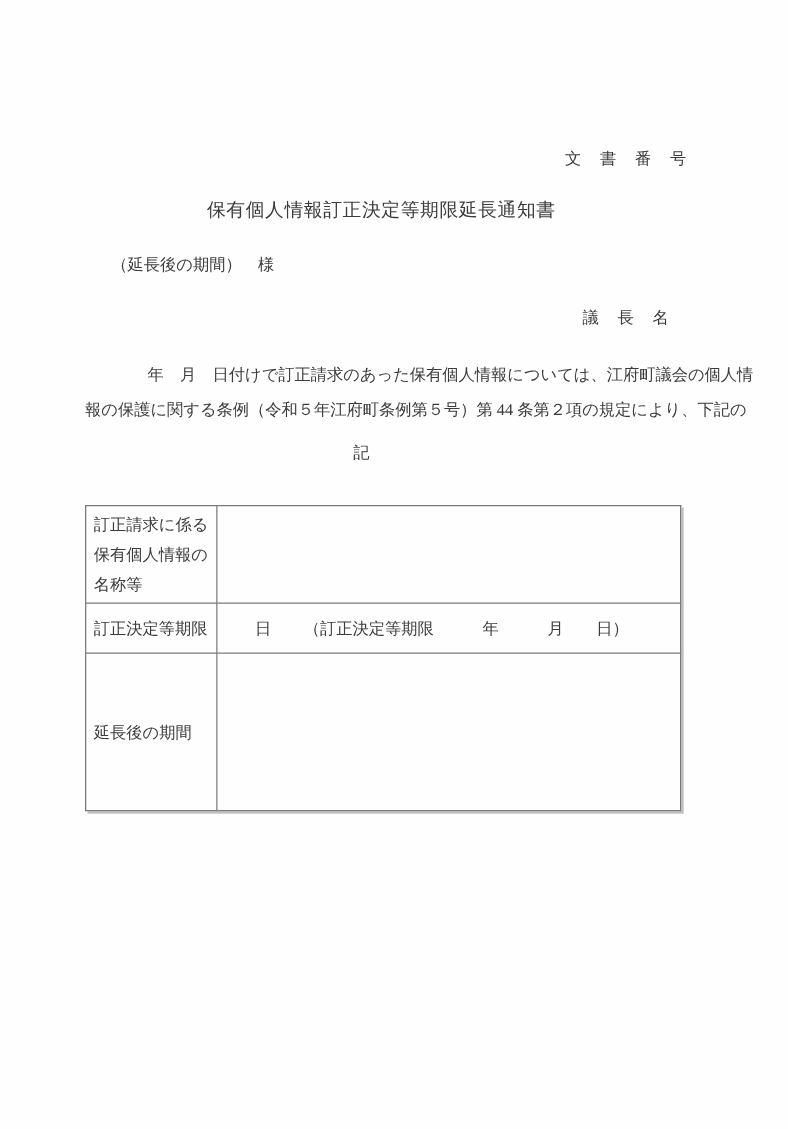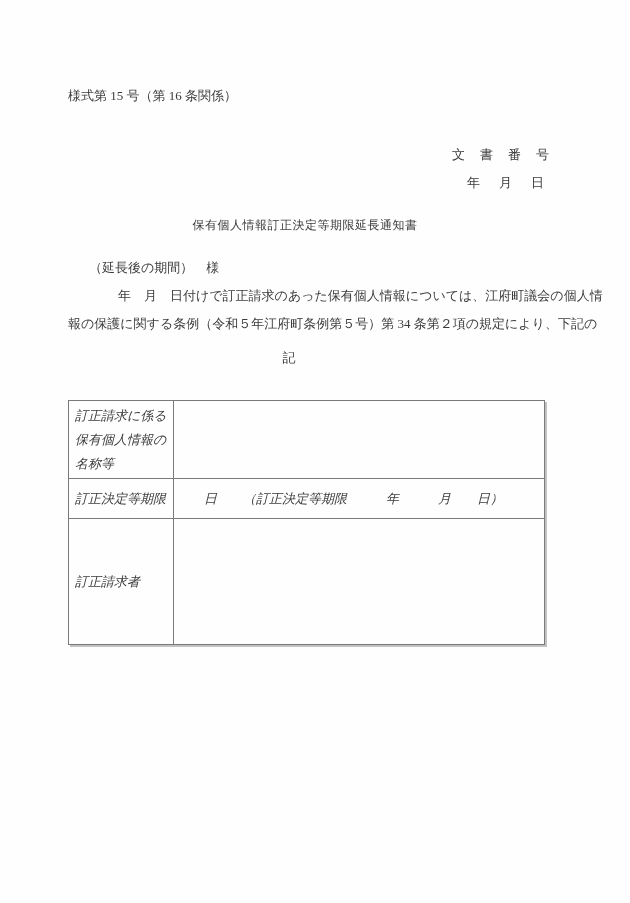--- a/index.html
+++ b/index.html
@@ -12,35 +12,34 @@
     color: #3b3b3b;
     font-size: 13px;
     box-sizing: border-box;
     padding: 82px 68px 0 68px;
     overflow: hidden;
   }
   .line { line-height: 28px; white-space: pre; }
   .right { text-align: right; }
   .docnum { margin-top: 31px; padding-right: 12px; letter-spacing: 1px; }
   .dateline { padding-right: 15px; letter-spacing: 3px; }
-  .doc-title { margin-top: 14px; text-align: center; font-size: 12px; letter-spacing: 0.5px; padding-right: 20px; }
+  .doc-title { margin-top: 14px; text-align: center; font-size: 15px; letter-spacing: 0.5px; padding-right: 20px; }
   .addressee { margin-top: 15px; padding-left: 21px; }
   .signer { margin-top: 14px; padding-right: 26px; letter-spacing: 1px; }
-  .body-para { }
+  .body-para { margin-top: 18px; }
   .bline { line-height: 27.5px; white-space: pre; }
   .indent { text-indent: 50px; }
   .record { margin-top: 7px; text-align: center; padding-right: 52px; }
   table.form {
     margin-top: 28px;
     border-collapse: collapse;
     table-layout: fixed;
     width: 477px;
     box-shadow: 2px 2px 0 #c2c2c2;
     background: #fefefe;
-    font-style: italic;
   }
   table.form td {
     border: 1px solid #7a7a7a;
     font-size: 13px;
     color: #3b3b3b;
     box-sizing: border-box;
   }
   tr.r1 { height: 70px; }
   tr.r2 { height: 40px; }
   tr.r3 { height: 126px; }
@@ -54,48 +53,47 @@
   }
   td.label-mid { padding-left: 6px; vertical-align: middle; }
   td.value-pre { padding-left: 30px; vertical-align: middle; white-space: pre; }
   td.empty { vertical-align: top; }
 </style>
 </head>
 <body>
 
 <div class="page">
 
-  <div class="line">様式第 15 号（第 16 条関係）</div>
 
   <div class="line right docnum">文　書　番　号</div>
 
-  <div class="line right dateline">年　月　日</div>
 
   <div class="line doc-title">保有個人情報訂正決定等期限延長通知書</div>
 
   <div class="line addressee">（延長後の期間）　様</div>
 
+  <div class="line right signer">議　長　名</div>
 
   <div class="body-para">
     <div class="bline indent">年　月　日付けで訂正請求のあった保有個人情報については、江府町議会の個人情</div>
-    <div class="bline">報の保護に関する条例（令和５年江府町条例第５号）第 34 条第２項の規定により、下記の</div>
+    <div class="bline">報の保護に関する条例（令和５年江府町条例第５号）第 44 条第２項の規定により、下記の</div>
   </div>
 
   <div class="line record">記</div>
 
   <table class="form">
     <tbody>
         <tr class="r1">
       <td class="c1 label-wrap">訂正請求に係る保有個人情報の名称等</td>
       <td class="empty"></td>
     </tr>
     <tr class="r2">
       <td class="c1 label-mid">訂正決定等期限</td>
       <td class="value-pre">日　　（訂正決定等期限　　　年　　　月　　日）</td>
     </tr>
     <tr class="r3">
-      <td class="c1 label-mid">訂正請求者</td>
+      <td class="c1 label-mid">延長後の期間</td>
       <td class="empty"></td>
     </tr>
   </tbody>
     </table>
 
 </div>
 
 </body></html>

